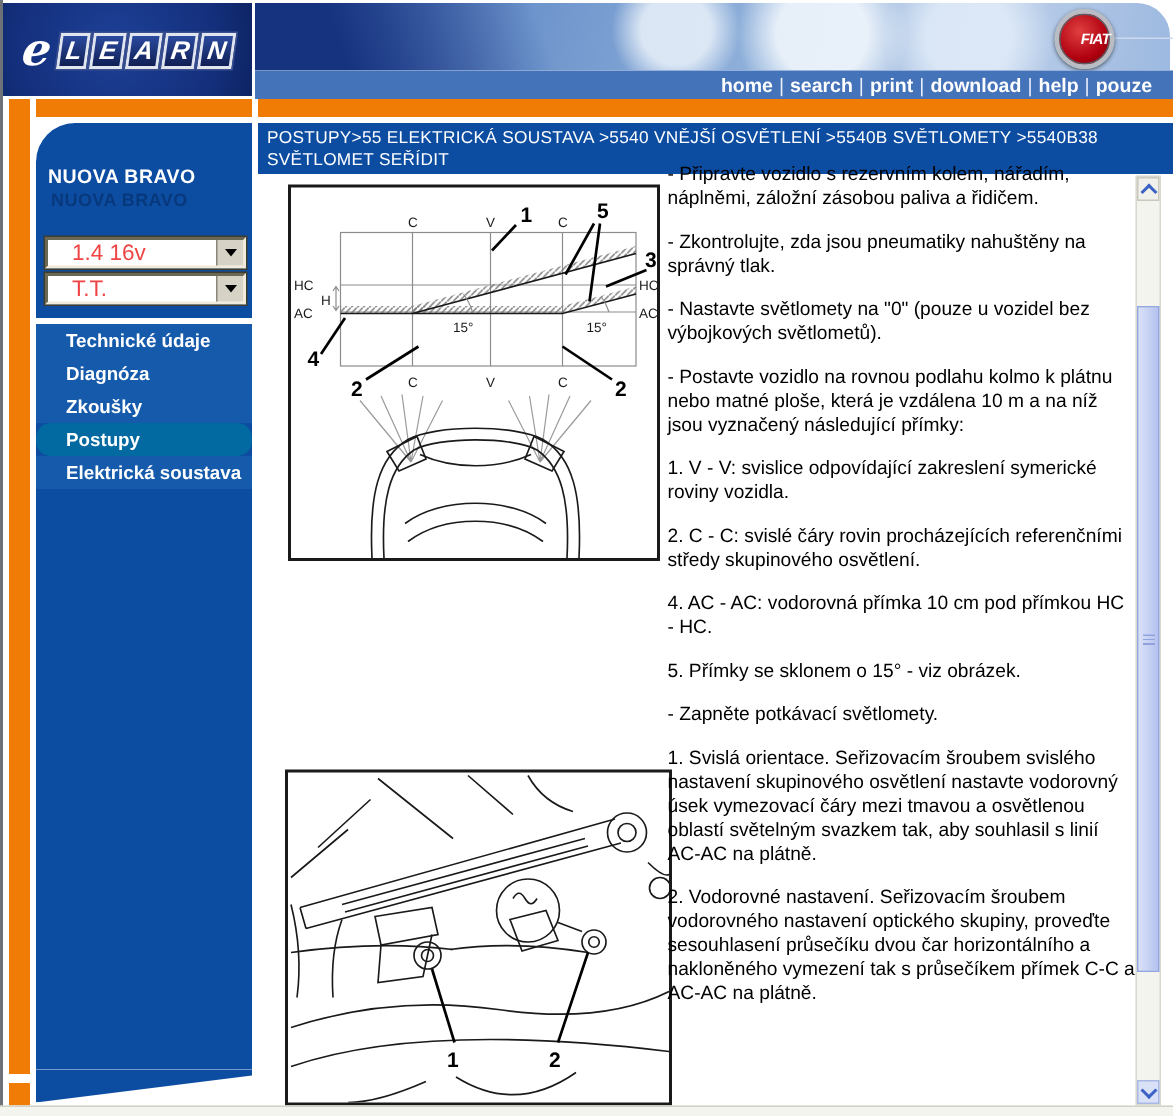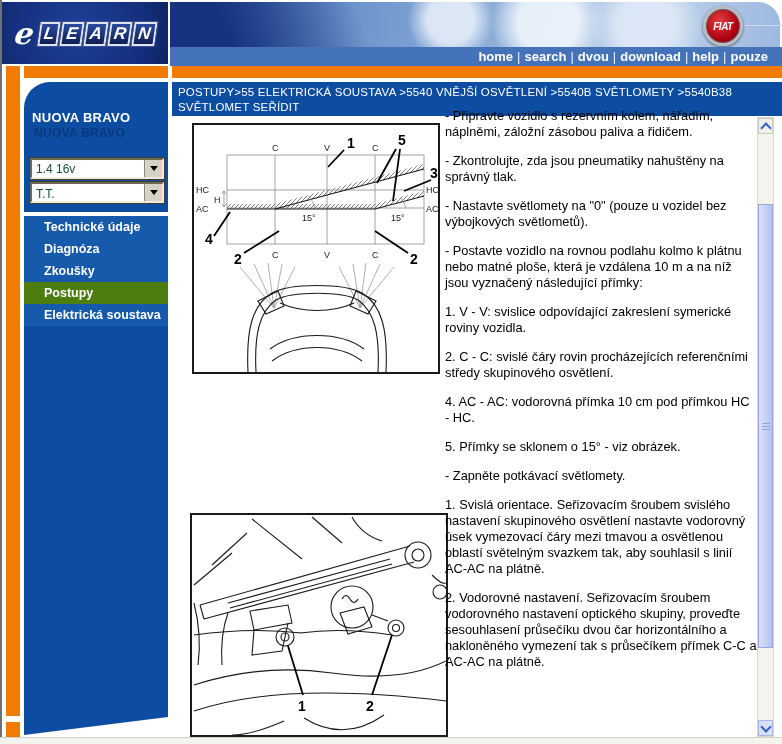--- a/index.html
+++ b/index.html
@@ -31,21 +31,21 @@
     background:
       radial-gradient(circle at 46% 40%,rgba(235,242,250,.85) 0 7%,rgba(235,242,250,0) 13%),
       radial-gradient(circle at 62% 45%,rgba(240,246,252,.9) 0 8%,rgba(240,246,252,0) 15%),
       radial-gradient(circle at 78% 50%,rgba(228,238,250,.8) 0 6%,rgba(228,238,250,0) 12%),
       linear-gradient(70deg,#16337f 0 10%,rgba(22,51,127,0) 32%),
       linear-gradient(100deg,#3a5cab 0%,#6d94cc 30%,#8fb0da 55%,#bccfe9 80%,#9db9e0 100%);}
   #photo-line{left:720px;top:25px;width:62px;height:1px;background:#cdd9ee;}
   #fiat-logo{left:703px;top:6px;width:40px;height:40px;border-radius:50%;
              background:radial-gradient(circle at 40% 35%,#e04040 0%,#b00010 60%,#700008 100%);
              border:3px solid #b9bcc2;box-shadow:0 1px 3px rgba(0,0,0,.55),inset 0 0 0 1px #5a5d63;
-             box-sizing:border-box;display:flex;align-items:center;justify-content:center;}
+             box-sizing:border-box;display:flex;align-items:center;justify-content:flex-end;}
   #fiat-logo span{color:#fff;font-weight:bold;font-style:italic;font-size:10px;letter-spacing:-.5px;}
 
   
   #nav-strip{left:170px;top:47px;width:612px;height:19px;background:#4573B9;
              color:#fff;font-size:13px;font-weight:bold;text-align:right;
              line-height:19px;padding-right:14px;box-sizing:border-box;}
   #nav-strip .nav-link{cursor:pointer;}
   #nav-strip .sep{padding:0 4px;font-weight:normal;color:#e8eefa;}
 
   
@@ -57,30 +57,30 @@
   #sidebar{left:24px;top:82px;width:144px;height:631px;background:#0C4DA2;
            border-radius:26px 0 0 0;}
   #sidebar-diag{left:24px;top:713px;width:144px;height:22px;background:#0C4DA2;
                 clip-path:polygon(0 0,100% 0,100% 18%,0 100%);}
   #model-name{left:32px;top:110px;color:#fff;font-weight:bold;font-size:13px;letter-spacing:.3px;}
   #model-shadow{left:34px;top:126px;color:#06275e;font-weight:bold;font-size:12px;
                 opacity:.55;filter:blur(.4px);letter-spacing:.3px;}
   .sel{left:30px;width:134px;height:21px;background:#fff;box-sizing:border-box;
        border:2px solid;border-color:#6b6853 #efeadb #efeadb #6b6853;outline:1px solid #3f3d30;
        display:flex;align-items:center;cursor:pointer;}
-  .sel-text{flex:1;font-size:12px;color:#14532d;padding-left:4px;white-space:nowrap;overflow:hidden;}
+  .sel-text{flex:1;font-size:15px;color:#ef4444;padding-left:16px;white-space:nowrap;overflow:hidden;}
   .sel-btn{width:17px;height:100%;background:#d6d2c6;
            border-left:1px solid #8a8778;display:flex;align-items:center;justify-content:center;}
   .sel-arrow{width:0;height:0;border-left:4px solid transparent;border-right:4px solid transparent;
              border-top:5px solid #000;}
   #menu-sep{left:24px;top:212px;width:144px;height:4px;background:#fff;}
   #menu{left:24px;top:216px;width:144px;}
   .menu-item{height:22px;line-height:22px;background:#155AAB;color:#fff;font-size:12.5px;
              font-weight:bold;padding-left:20px;cursor:pointer;}
-  .menu-item.selected{background:#4d7c0f;}
+  .menu-item.selected{background:#0369a1;border-radius:10px;}
 
   
   #text-col{left:445px;top:108px;width:312px;color:#000;font-size:12.8px;line-height:16px;}
   #text-col .para{margin-bottom:13px;}
 
   
   .diagram-box{background:#fff;border:2px solid #1a1a1a;box-sizing:border-box;}
   #diagram1{left:192px;top:123px;width:248px;height:251px;}
   #diagram2{left:190px;top:513px;width:258px;height:224px;}
   svg{display:block;}
@@ -133,21 +133,21 @@
     </div>
   </div>
 
   <div class="abs" id="photo"></div>
   <div class="abs" id="photo-line"></div>
   <div class="abs" id="fiat-logo">
     <span>FIAT</span>
   </div>
 
   <div class="abs" id="nav-strip">
-    <span class="nav-link">home</span><span class="sep">|</span><span class="nav-link">search</span><span class="sep">|</span><span class="nav-link">dvou</span><span class="sep">|</span><span class="nav-link">download</span><span class="sep">|</span><span class="nav-link">help</span><span class="sep">|</span><span class="nav-link">pouze</span>
+    <span class="nav-link">home</span><span class="sep">|</span><span class="nav-link">search</span><span class="sep">|</span><span class="nav-link">print</span><span class="sep">|</span><span class="nav-link">download</span><span class="sep">|</span><span class="nav-link">help</span><span class="sep">|</span><span class="nav-link">pouze</span>
   </div>
 
   <div class="abs" id="breadcrumb">POSTUPY&gt;55 ELEKTRICKÁ SOUSTAVA &gt;5540 VNĚJŠÍ OSVĚTLENÍ &gt;5540B SVĚTLOMETY &gt;5540B38 SVĚTLOMET SEŘÍDIT</div>
 
   <div class="abs" id="sidebar"></div>
   <div class="abs" id="sidebar-diag"></div>
   <div class="abs" id="model-shadow">NUOVA BRAVO</div>
   <div class="abs" id="model-name">NUOVA BRAVO</div>
 
   <div class="abs sel" style="top:158px;">

